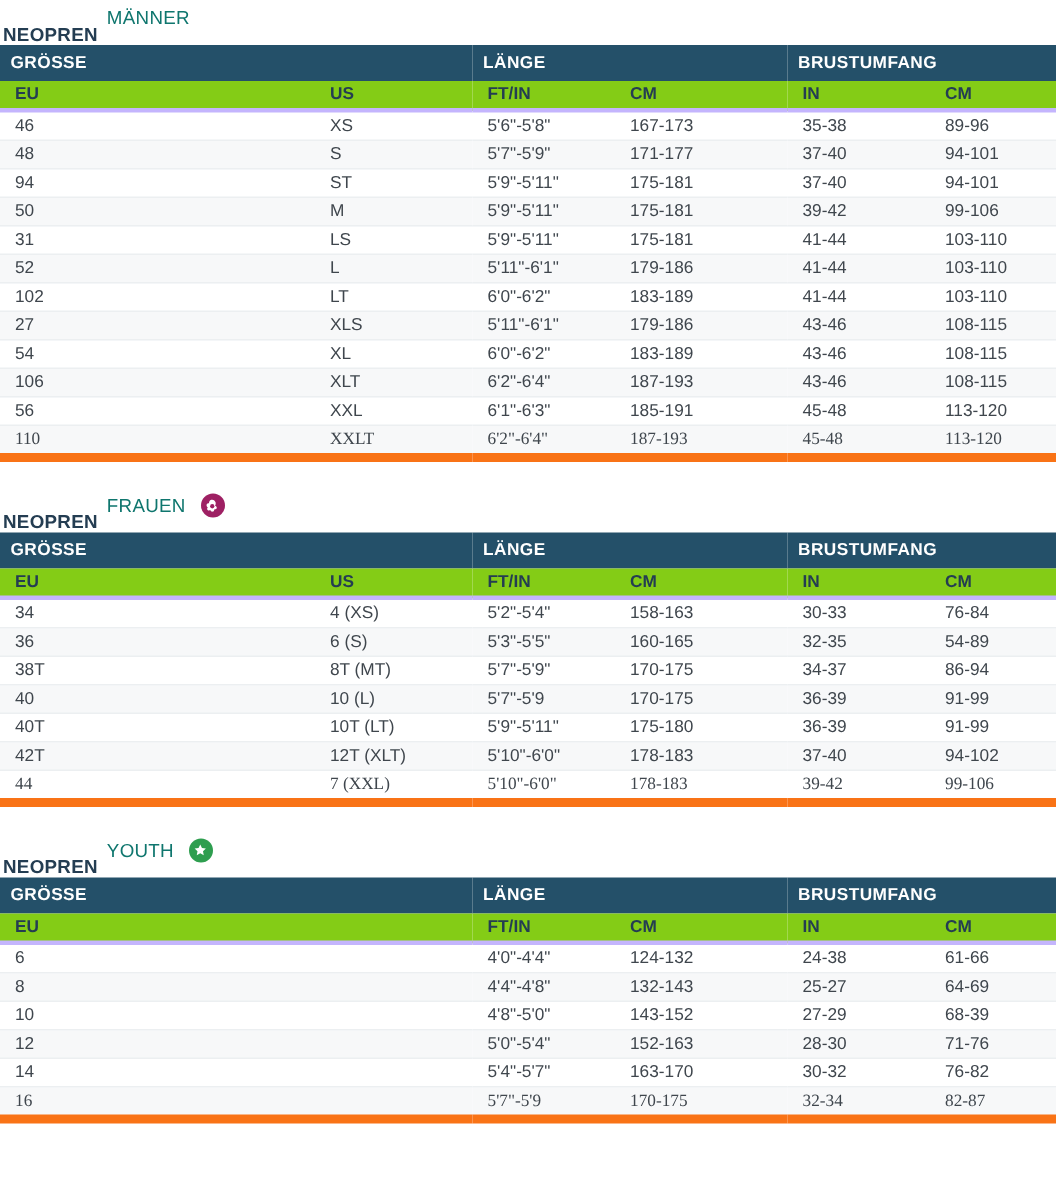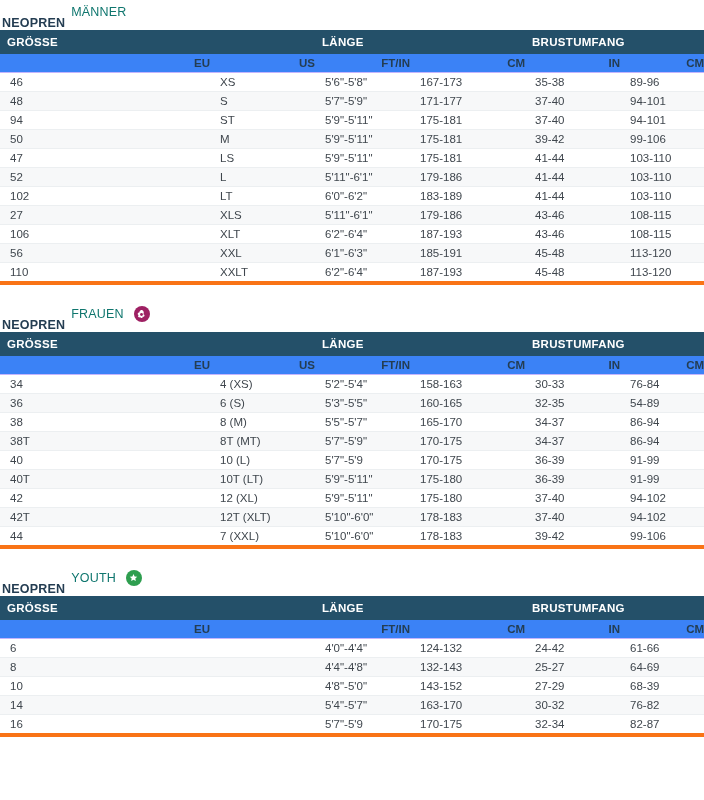--- a/index.html
+++ b/index.html
@@ -78,43 +78,43 @@
     text-align: left;
     padding: 6px 0 6px 7px;
     letter-spacing: 0.3px;
     height: 24px;
     border: none;
     white-space: nowrap;
   }
 
   
   tr.sub-head th {
-    background: #3b82f6;
+    background: #84cc16;
     color: #243d52;
     font-size: 11.5px;
     font-weight: bold;
-    text-align: right;
+    text-align: left;
     padding: 3px 0 3px 10px;
-    border-bottom: 1px solid #c4b5fd;
+    border-bottom: 3px solid #c4b5fd;
     white-space: nowrap;
     height: 18px;
   }
 
   tbody td {
     padding: 2px 0 2px 10px;
     color: #3f464d;
     font-size: 11.5px;
     border-bottom: 1px solid #eceff1;
     white-space: nowrap;
     height: 16px;
     line-height: 14px;
   }
   tbody tr:nth-child(even) td { background: #f7f8f9; }
   tbody tr:nth-child(odd)  td { background: #ffffff; }
-  tbody tr:last-child td { border-bottom: 4px solid #f97316; }
+  tbody tr:last-child td { border-bottom: 6px solid #f97316; font-family: Liberation Serif, serif; }
 
   
   .sec-men      { padding-top: 2px; }
   .sec-men .section-title    { margin-bottom: 8px; }
   .sec-women    { padding-top: 19px; }
   .sec-women .section-title  { margin-bottom: 8px; }
   .sec-youth    { padding-top: 19px; }
   .sec-youth .section-title  { margin-bottom: 8px; }
   .sec-kids     { padding-top: 19px; }
 </style>
@@ -185,21 +185,21 @@
             <tr>
               <td>50</td>
               <td>M</td>
               <td>5'9"-5'11"</td>
               <td>175-181</td>
               <td>39-42</td>
               <td>99-106</td>
               <td>32-34</td>
             </tr>
             <tr>
-              <td>47</td>
+              <td>31</td>
               <td>LS</td>
               <td>5'9"-5'11"</td>
               <td>175-181</td>
               <td>41-44</td>
               <td>103-110</td>
               <td>34-36</td>
             </tr>
             <tr>
               <td>52</td>
               <td>L</td>
@@ -216,20 +216,29 @@
               <td>183-189</td>
               <td>41-44</td>
               <td>103-110</td>
               <td>34-36</td>
             </tr>
             <tr>
               <td>27</td>
               <td>XLS</td>
               <td>5'11"-6'1"</td>
               <td>179-186</td>
+              <td>43-46</td>
+              <td>108-115</td>
+              <td>36-38</td>
+            </tr>
+            <tr>
+              <td>54</td>
+              <td>XL</td>
+              <td>6'0"-6'2"</td>
+              <td>183-189</td>
               <td>43-46</td>
               <td>108-115</td>
               <td>36-38</td>
             </tr>
             <tr>
               <td>106</td>
               <td>XLT</td>
               <td>6'2"-6'4"</td>
               <td>187-193</td>
               <td>43-46</td>
@@ -307,29 +316,20 @@
             <tr>
               <td>36</td>
               <td>6 (S)</td>
               <td>5'3"-5'5"</td>
               <td>160-165</td>
               <td>32-35</td>
               <td>54-89</td>
               <td>26-29</td>
             </tr>
             <tr>
-              <td>38</td>
-              <td>8 (M)</td>
-              <td>5'5"-5'7"</td>
-              <td>165-170</td>
-              <td>34-37</td>
-              <td>86-94</td>
-              <td>28-31</td>
-            </tr>
-            <tr>
               <td>38T</td>
               <td>8T (MT)</td>
               <td>5'7"-5'9"</td>
               <td>170-175</td>
               <td>34-37</td>
               <td>86-94</td>
               <td>28-31</td>
             </tr>
             <tr>
               <td>40</td>
@@ -341,29 +341,20 @@
               <td>30-33</td>
             </tr>
             <tr>
               <td>40T</td>
               <td>10T (LT)</td>
               <td>5'9"-5'11"</td>
               <td>175-180</td>
               <td>36-39</td>
               <td>91-99</td>
               <td>30-33</td>
-            </tr>
-            <tr>
-              <td>42</td>
-              <td>12 (XL)</td>
-              <td>5'9"-5'11"</td>
-              <td>175-180</td>
-              <td>37-40</td>
-              <td>94-102</td>
-              <td>32-35</td>
             </tr>
             <tr>
               <td>42T</td>
               <td>12T (XLT)</td>
               <td>5'10"-6'0"</td>
               <td>178-183</td>
               <td>37-40</td>
               <td>94-102</td>
               <td>32-35</td>
             </tr>
@@ -414,41 +405,50 @@
               <th>CM</th>
               <th>IN</th>
             </tr>
           </thead>
           <tbody>
             <tr>
               <td>6</td>
               <td></td>
               <td>4'0"-4'4"</td>
               <td>124-132</td>
-              <td>24-42</td>
+              <td>24-38</td>
               <td>61-66</td>
               <td>22-24</td>
             </tr>
             <tr>
               <td>8</td>
               <td></td>
               <td>4'4"-4'8"</td>
               <td>132-143</td>
               <td>25-27</td>
               <td>64-69</td>
               <td>22.5-24.5</td>
             </tr>
             <tr>
               <td>10</td>
               <td></td>
               <td>4'8"-5'0"</td>
               <td>143-152</td>
               <td>27-29</td>
               <td>68-39</td>
               <td>23-25</td>
+            </tr>
+            <tr>
+              <td>12</td>
+              <td></td>
+              <td>5'0"-5'4"</td>
+              <td>152-163</td>
+              <td>28-30</td>
+              <td>71-76</td>
+              <td>24.5-26.5</td>
             </tr>
             <tr>
               <td>14</td>
               <td></td>
               <td>5'4"-5'7"</td>
               <td>163-170</td>
               <td>30-32</td>
               <td>76-82</td>
               <td>26-28</td>
             </tr>

